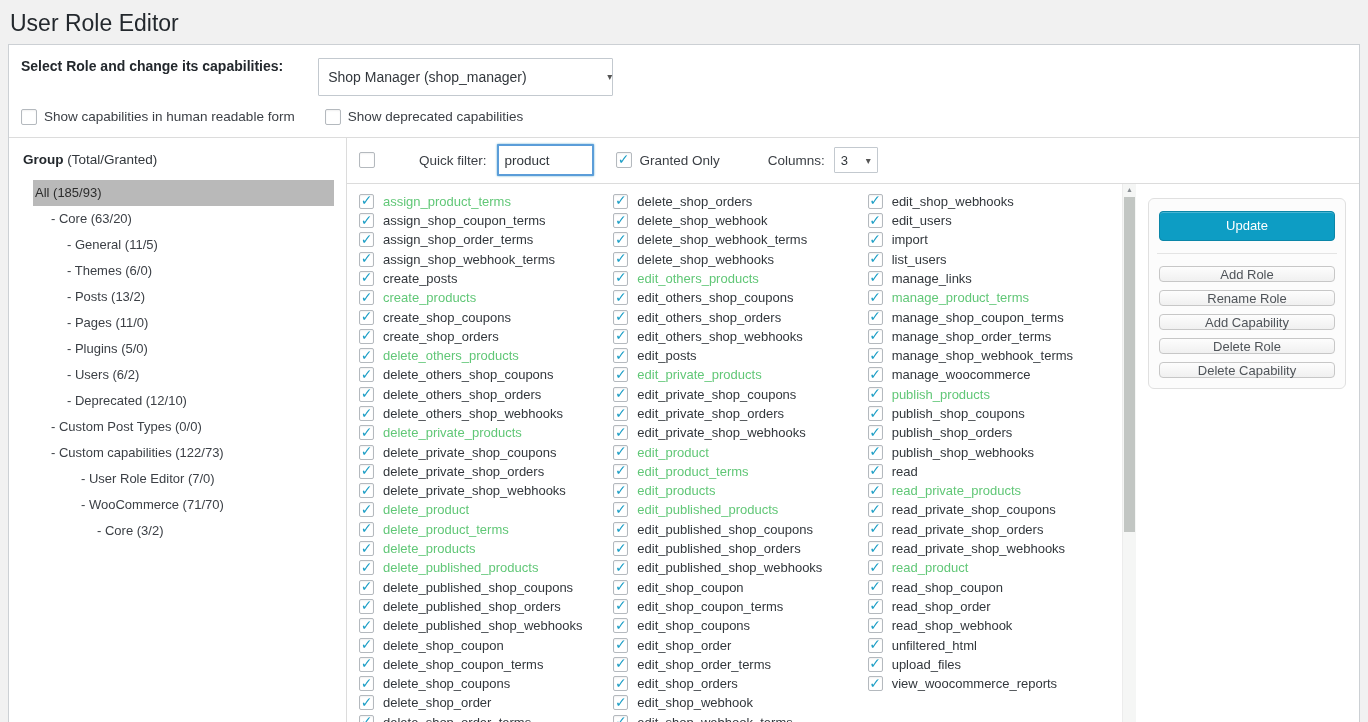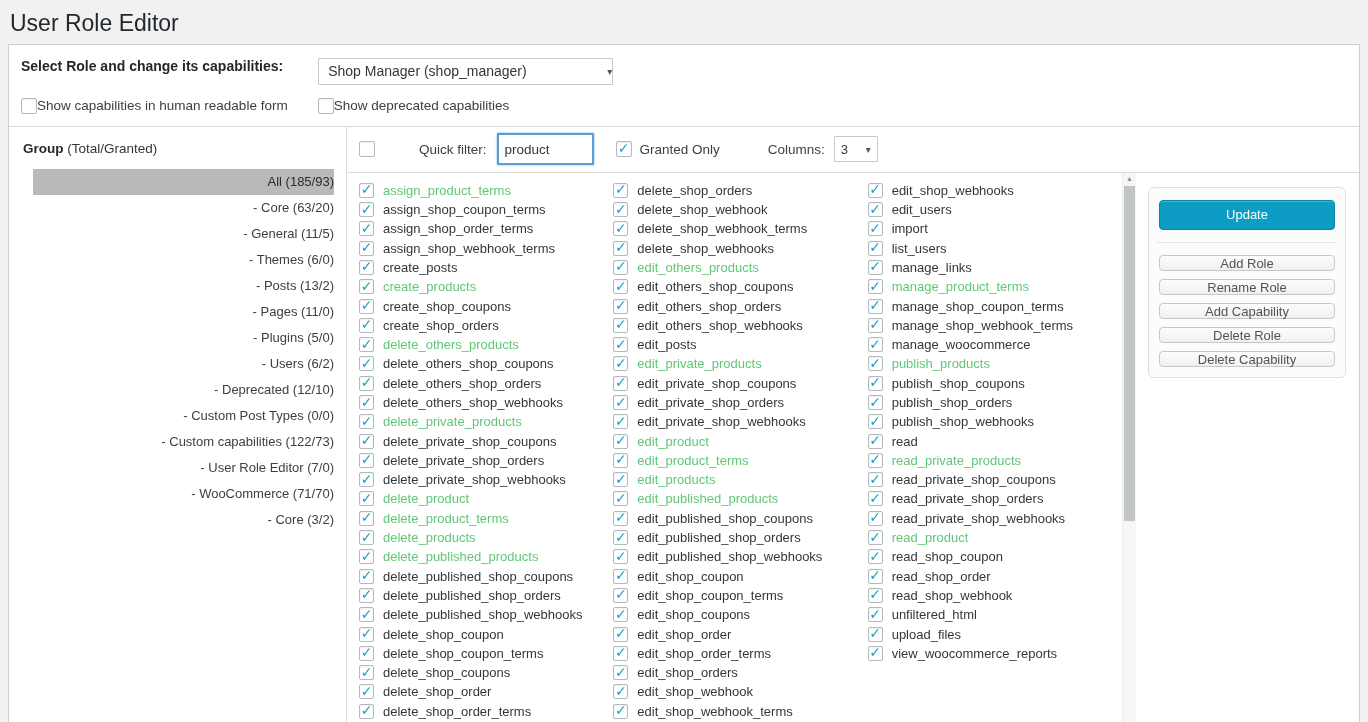--- a/index.html
+++ b/index.html
@@ -25,42 +25,42 @@
     display: flex;
     flex-direction: column;
     overflow: hidden;
   }
   
   .role-row { padding: 13px 12px 0 12px; display: flex; align-items: flex-start; gap: 27px; }
   .role-row .role-label { font-size: 14px; font-weight: 700; color: #23282d; margin-right: 8px; }
   .fake-select {
     border: 1px solid #c3c9cf;
     background: #fff;
-    height: 27px;
+    height: 38px;
     display: inline-flex;
     align-items: center;
     justify-content: space-between;
     font-size: 14px;
     color: #32373c;
     padding: 0 0 0 9px;
     border-radius: 1px;
   }
   .role-select { width: 295px; }
   .chev { font-size: 10px; color: #555; margin-left: 10px; }
   
   .toggles-row {
     padding: 13px 12px 12px 12px;
     display: flex;
     align-items: center;
     gap: 6px;
     border-bottom: 1px solid #dcdcdc;
     font-size: 13.5px;
     color: #3c4046;
   }
-  .toggles-row .tog { display: flex; align-items: center; }
+  .toggles-row .tog { display: flex; align-items: center; gap: 7px; }
   .toggles-row .tog + .tog { margin-left: 24px; }
   
   .cb {
     width: 16px; height: 16px;
     min-width: 16px;
     border: 1px solid #b4b9be;
     background: #fff;
     border-radius: 2px;
     display: inline-flex;
     align-items: center;
@@ -83,21 +83,20 @@
   .group-heading { padding: 14px 0 0 14px; font-size: 13.5px; color: #32373c; }
   .group-heading .bold { font-weight: 700; color: #23282d; }
   ul.tree { list-style: none; margin: 13px 12px 0 24px; }
   ul.tree li {
     font-size: 13px;
     line-height: 26px;
     height: 26px;
     color: #3c4046;
     white-space: nowrap;
     cursor: pointer;
-    text-align: right;
   }
   ul.tree li.lvl0 { padding-left: 2px; }
   ul.tree li.lvl1 { padding-left: 18px; }
   ul.tree li.lvl2 { padding-left: 34px; }
   ul.tree li.lvl3 { padding-left: 48px; }
   ul.tree li.lvl4 { padding-left: 64px; }
   ul.tree li.selected { background: #b9b9b9; color: #2c2c2c; }
   
   .caps-section { flex: 1; border-left: 1px solid #dcdcdc; display: flex; flex-direction: column; overflow: hidden; }
   .filter-row {
@@ -499,20 +498,24 @@
               <li>
                 <span class="cb sm checked"></span>
                 <span class="cap-label match">manage_product_terms</span>
               </li>
               <li>
                 <span class="cb sm checked"></span>
                 <span class="cap-label">manage_shop_coupon_terms</span>
               </li>
               <li>
                 <span class="cb sm checked"></span>
+                <span class="cap-label">manage_shop_order_terms</span>
+              </li>
+              <li>
+                <span class="cb sm checked"></span>
                 <span class="cap-label">manage_shop_webhook_terms</span>
               </li>
               <li>
                 <span class="cb sm checked"></span>
                 <span class="cap-label">manage_woocommerce</span>
               </li>
               <li>
                 <span class="cb sm checked"></span>
                 <span class="cap-label match">publish_products</span>
               </li>

